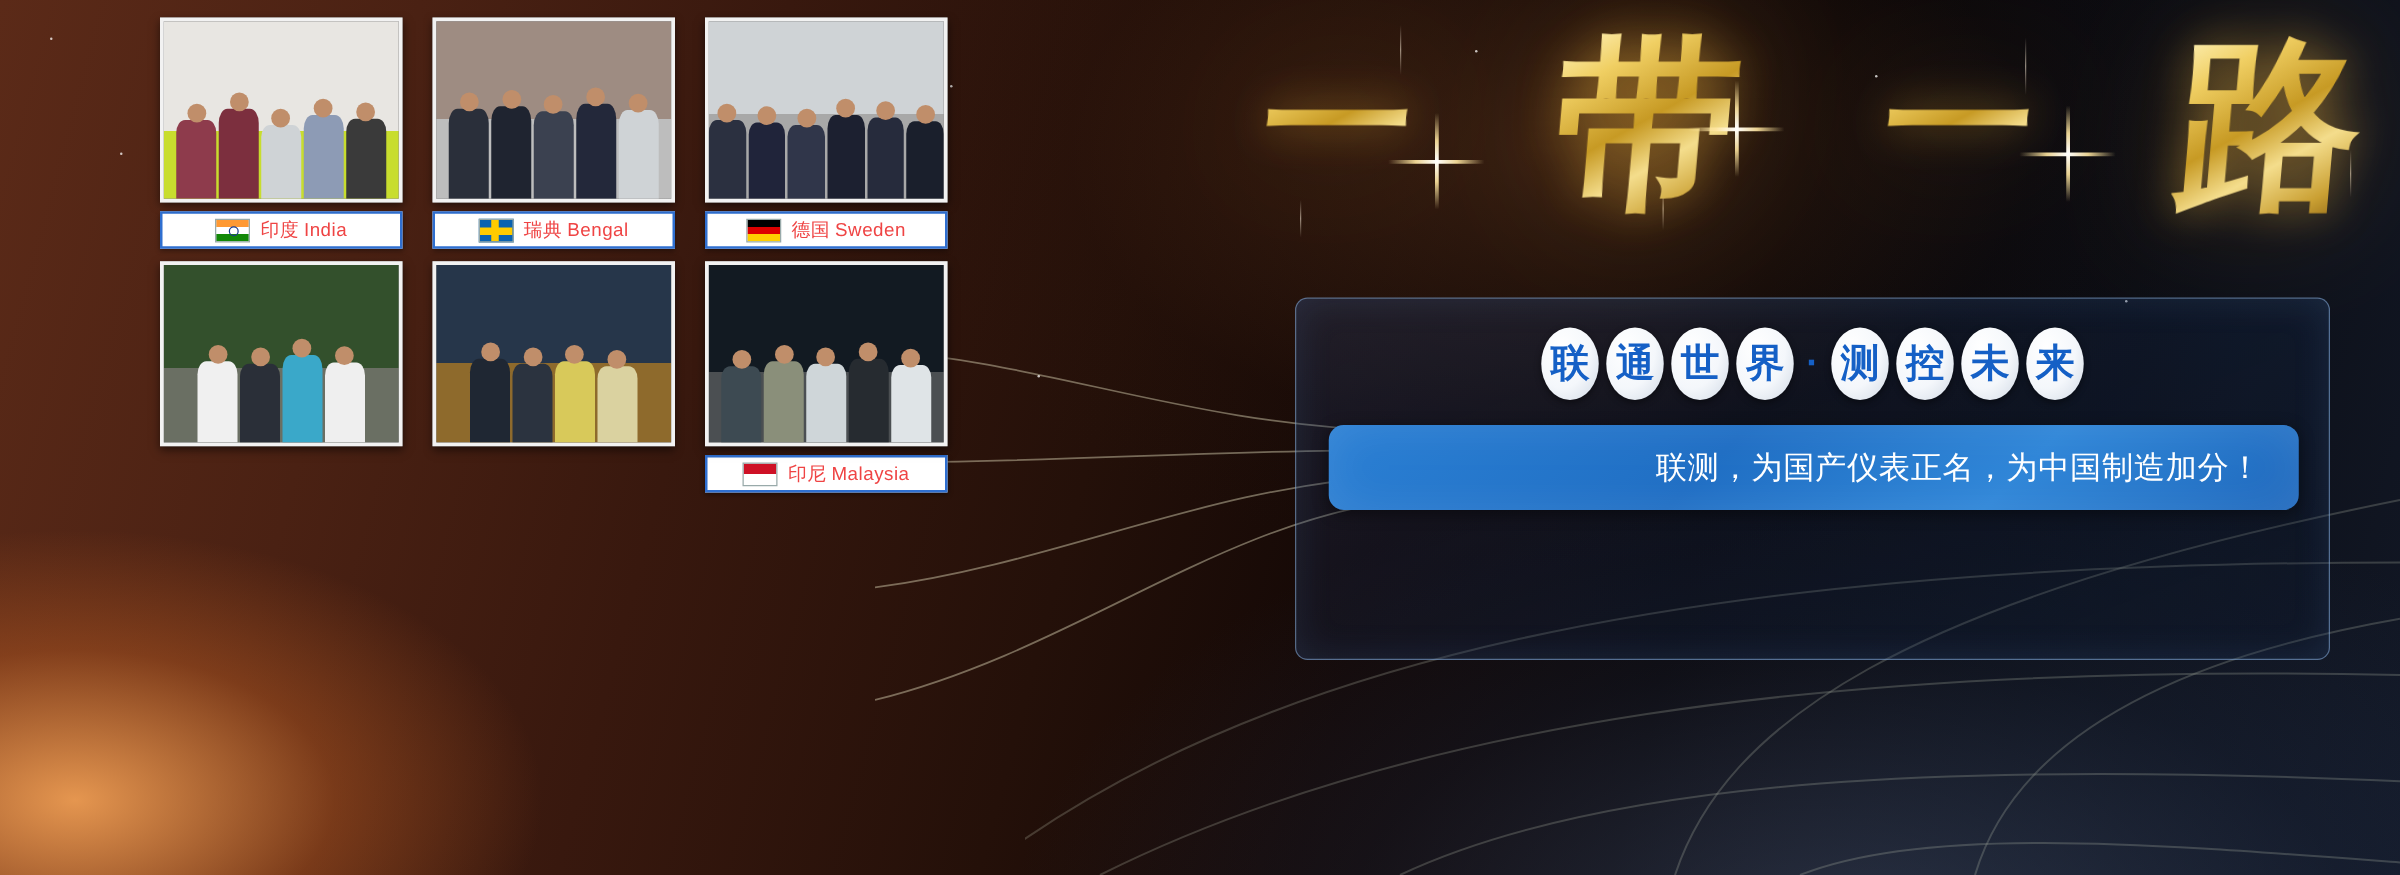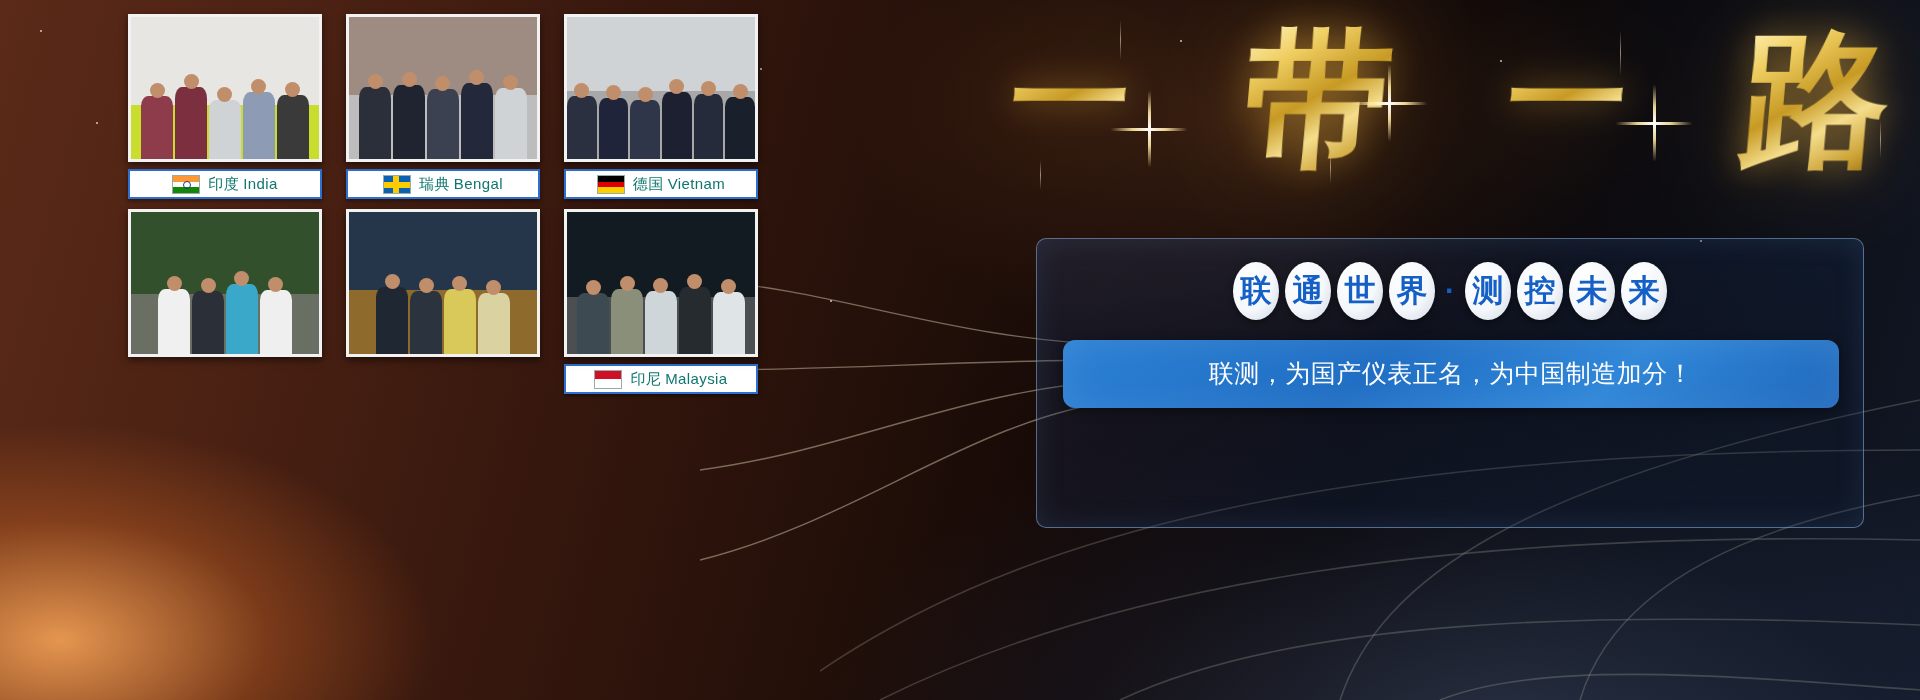--- a/index.html
+++ b/index.html
@@ -41,21 +41,21 @@
     background: #777;
   }
   .photo .scene { position: absolute; inset: 0; }
   .caption {
     margin-top: 7px; height: 30px; background: #fff;
     border: 2px solid #2f6fd0;
     display: flex; align-items: center; justify-content: center; gap: 8px;
     box-shadow: 0 2px 4px rgba(0,0,0,.45);
   }
   .flag { width: 28px; height: 19px; flex: 0 0 auto; border: 1px solid #9aa; position: relative; overflow: hidden; }
-  .caption .txt { font-size: 15px; color: #0f766e; white-space: nowrap; letter-spacing: .4px; }
+  .caption .txt { font-size: 15px; color: #ef4444; white-space: nowrap; letter-spacing: .4px; }
   .caption .txt .en { margin-left: 4px; }
 
   
   .f-in { background: linear-gradient(to bottom,#ff9933 33.3%,#ffffff 33.3% 66.6%,#138808 66.6%); }
   .f-in::after { content:""; position:absolute; left:50%; top:50%; width:6px; height:6px; margin:-3px 0 0 -3px; border:1px solid #1b3a8c; border-radius:50%; }
   .f-bd { background: #006a4e; }
   .f-bd::after { content:""; position:absolute; left:42%; top:50%; width:11px; height:11px; margin:-5.5px 0 0 -5.5px; background:#f42a41; border-radius:50%; }
   .f-se { background: #0a62b0; }
   .f-se::before { content:""; position:absolute; left:9px; top:0; width:6px; height:100%; background:#fecb00; }
   .f-se::after { content:""; position:absolute; left:0; top:6.5px; width:100%; height:6px; background:#fecb00; }
@@ -130,21 +130,21 @@
 
   #paragraph {
     position: absolute; left: 1063px; top: 340px; width: 776px; padding: 14px 30px 16px;
     border-radius: 12px;
     background: linear-gradient(135deg,#2a7fd4 0%,#1f6ec4 40%,#2f86d8 70%,#1e68bd 100%);
     box-shadow: 0 3px 12px rgba(0,0,0,.42), inset 0 0 40px rgba(255,255,255,.10);
     color: #fff; font-family: "DejaVu Sans", sans-serif;
     font-size: 25px; line-height: 1.42; letter-spacing: .5px;
   }
   #paragraph p { text-indent: 2em; }
-  #paragraph p.last { text-align: center; text-indent: 0; margin-top: 2px; }
+  #paragraph p.last { text-align: right; text-indent: 0; margin-top: 2px; }
 </style>
 </head>
 <body>
 
 <div id="banner">
 
   <svg id="arcs" viewBox="0 0 1100 420" preserveAspectRatio="none">
     <g fill="none" stroke="#cfd8c0" stroke-opacity="0.40" stroke-width="1.6">
       <path d="M -40 420 C 180 250 520 170 1100 170"></path>
       <path d="M 60 420 C 300 300 640 250 1100 260"></path>
@@ -225,21 +225,21 @@
             <div class="p" style="height:60%;background:#20243a"></div>
             <div class="p" style="height:58%;background:#30364a"></div>
             <div class="p" style="height:66%;background:#1c2030"></div>
             <div class="p" style="height:64%;background:#262b3c"></div>
             <div class="p" style="height:61%;background:#1a1f2c"></div>
           </div>
         </div>
       </div>
       <div class="caption">
         <span class="flag f-de"></span>
-        <span class="txt"><span>德国</span><span class="en">Vietnam</span></span>
+        <span class="txt"><span>德国</span><span class="en">Sweden</span></span>
       </div>
     </div>
 
     <div class="cell">
       <div class="photo">
         <div class="scene sc6">
           <div class="people">
             <div class="p" style="height:64%;background:#f0f0f0"></div>
             <div class="p" style="height:62%;background:#2a2f38"></div>
             <div class="p" style="height:68%;background:#3aa8c9"></div>

